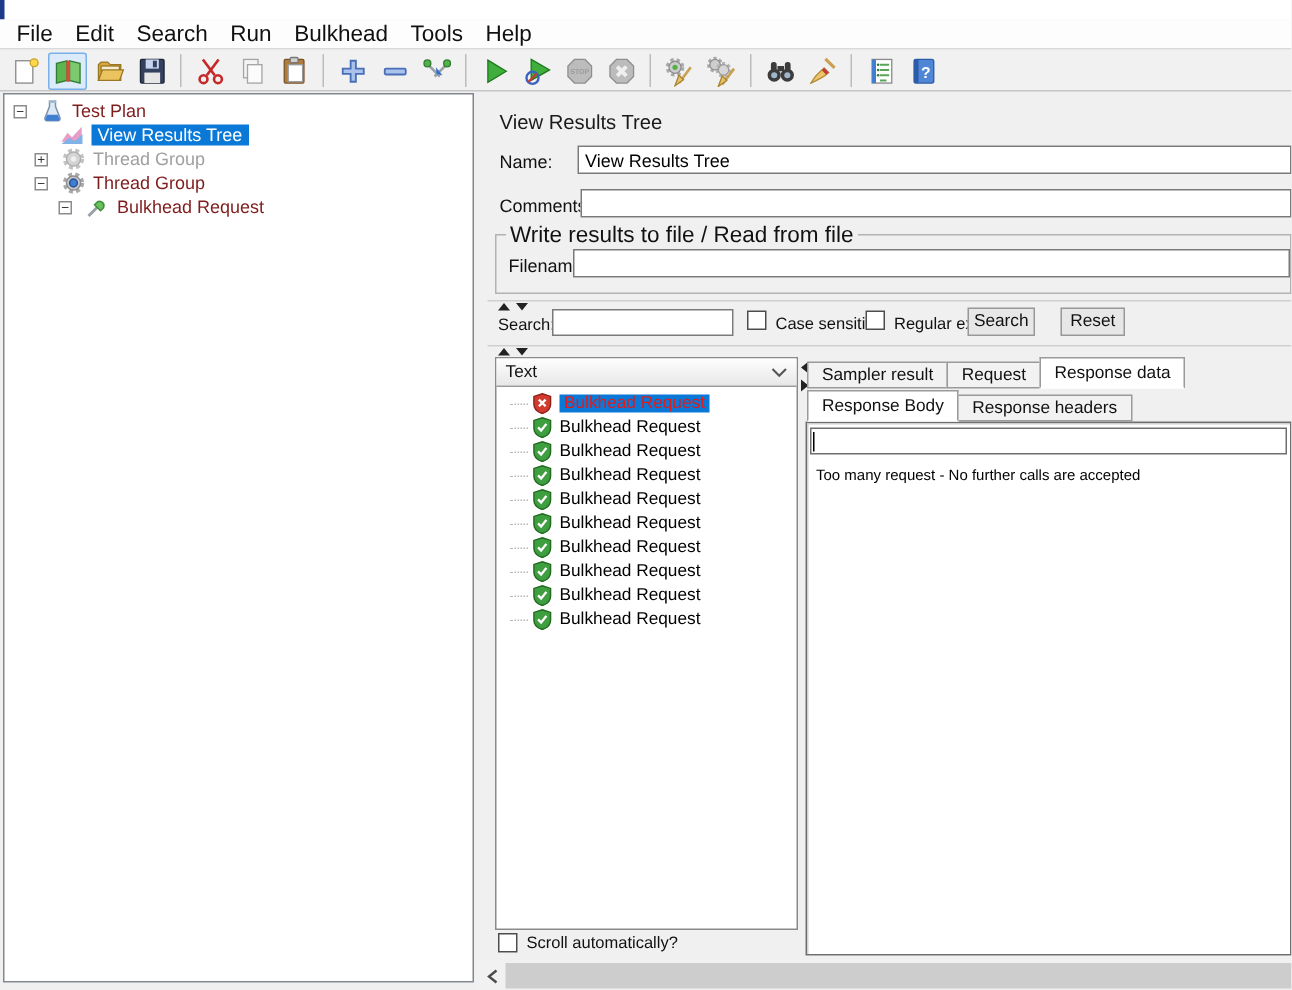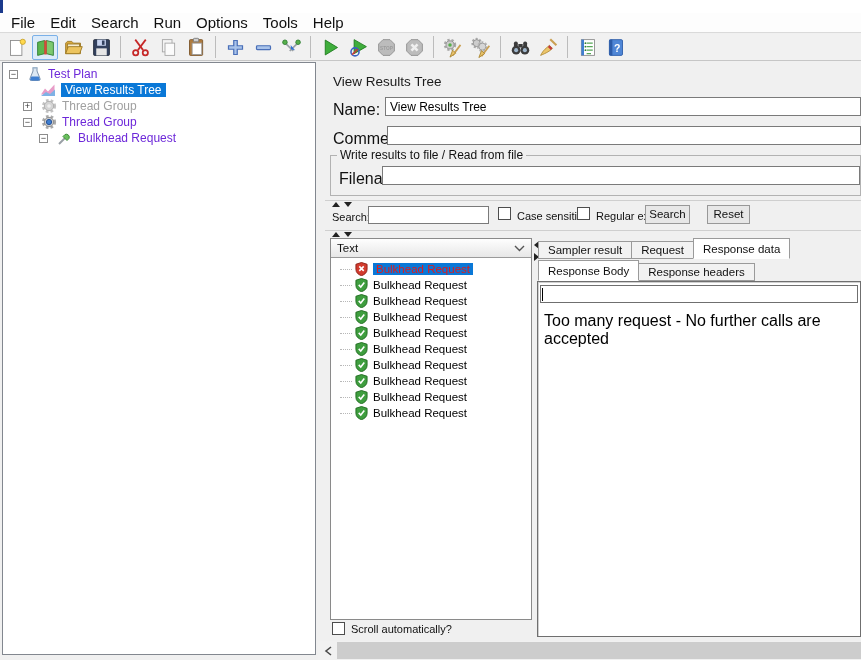--- a/index.html
+++ b/index.html
@@ -22,34 +22,34 @@
   .tsep { width:1px; height:22px; background:#bcbcbc; margin:0 5px; flex:none; }
 
   
   .tree { position:absolute; left:2px; top:62px; width:314px; height:593px; background:#fff;
           border:1px solid #82878f; overflow:hidden; padding-top:3px; }
   .trow { height:16px; display:flex; align-items:center; white-space:nowrap; }
   .toggle { width:9px; height:9px; border:1px solid #8c8c8c; background:#fff; font-size:9px;
             line-height:7px; text-align:center; color:#333; margin-right:9px; flex:none; }
   .ticon { width:16px; height:16px; margin-right:5px; flex:none; }
   .ticon svg { width:16px; height:16px; }
-  .tlabel { font-size:12px; color:#6d28d9; }
+  .tlabel { font-size:12px; color:#7f1d1d; }
   .tlabel.selected { background:#0a78d7; color:#fff; padding:0 4px; }
   .tlabel.disabled { color:#a0a0a0; }
 
   
   .ptitle { position:absolute; left:333px; top:74px; font-size:13.5px; color:#1a1a1a; }
-  .lbl { position:absolute; font-size:16px; color:#111; }
+  .lbl { position:absolute; font-size:12px; color:#111; }
   .inp { position:absolute; background:#fff; border:1px solid #7a7a7a; font-family:"Liberation Sans",sans-serif;
          font-size:12px; padding:0 4px; }
   #inp-name { left:385px; top:97px; right:0; height:19px; }
   #inp-comments { left:387px; top:126px; right:0; height:19px; }
   .filegroup { position:absolute; left:330px; top:148px; right:0; height:48px;
                border:1px solid #b2b2b2; }
-  .filegroup legend { margin-left:6px; padding:0 3px; font-size:12px; }
+  .filegroup legend { margin-left:6px; padding:0 3px; font-size:15px; }
   #inp-filename { left:382px; top:166px; right:1px; height:19px; }
   .lbl-filename { left:339px; top:170px; }
 
   .hrule { position:absolute; left:325px; right:0; height:1px; background:#cfcfcf; }
   .updown { position:absolute; display:flex; gap:4px; height:6px; }
   .tri-up { width:0; height:0; border-left:4px solid transparent; border-right:4px solid transparent;
             border-bottom:5px solid #222; }
   .tri-down { width:0; height:0; border-left:4px solid transparent; border-right:4px solid transparent;
               border-top:5px solid #222; }
   .lr { position:absolute; left:534px; top:241px; display:flex; flex-direction:column; gap:4px; }
@@ -88,41 +88,41 @@
   .tab { height:18px; line-height:17px; padding:0 9px; font-size:11.5px; background:#f2f2f2;
          border:1px solid #9a9a9a; margin-right:-1px; position:relative; white-space:nowrap; }
   .tab.active { background:#fff; height:21px; line-height:21px; z-index:2; border-bottom:1px solid #fff; }
   .subtabs .tab.active { height:21px; }
 
   .content-panel { position:absolute; left:537px; top:281px; right:0; height:356px; background:#fff;
                    border:1px solid #6f6f6f; box-shadow:inset 1px 1px 0 #cfcfcf; }
   .resp-search { position:absolute; left:2px; top:3px; right:2px; height:18px; border:1px solid #6f6f6f;
                  background:#fff; font-size:11.5px; padding:0 3px; font-family:"Liberation Sans",sans-serif; }
   .caret { position:absolute; left:4px; top:6px; width:1px; height:13px; background:#000; }
-  .resp-body { position:absolute; left:6px; top:30px; right:4px; font-size:16px; color:#000; }
+  .resp-body { position:absolute; left:6px; top:30px; right:4px; font-size:10px; color:#000; }
 
   
   .hscroll { position:absolute; left:318px; top:641px; right:0; height:19px; background:#f1f1f1; }
   .hs-btn { position:absolute; left:2px; top:2px; width:15px; height:15px; display:flex;
             align-items:center; justify-content:center; }
   .hs-thumb { position:absolute; left:19px; top:1px; right:0; height:17px; background:#cdcdcd; }
 </style>
 </head>
 <body>
 
 <div id="app">
 
   <div class="titlebar"></div>
 
   <div class="menubar">
     <span class="menu-item">File</span>
     <span class="menu-item">Edit</span>
     <span class="menu-item">Search</span>
     <span class="menu-item">Run</span>
-    <span class="menu-item">Options</span>
+    <span class="menu-item">Bulkhead</span>
     <span class="menu-item">Tools</span>
     <span class="menu-item">Help</span>
   </div>
 
   <div class="toolbar">
     <div class="tbtn">
       <svg viewBox="0 0 24 24">
           <rect x="4" y="4" width="13" height="17" fill="#fff" stroke="#8a8a8a"></rect>
           <circle cx="18" cy="5.5" r="3" fill="#ffd84d" stroke="#c9a227"></circle>
         </svg>

